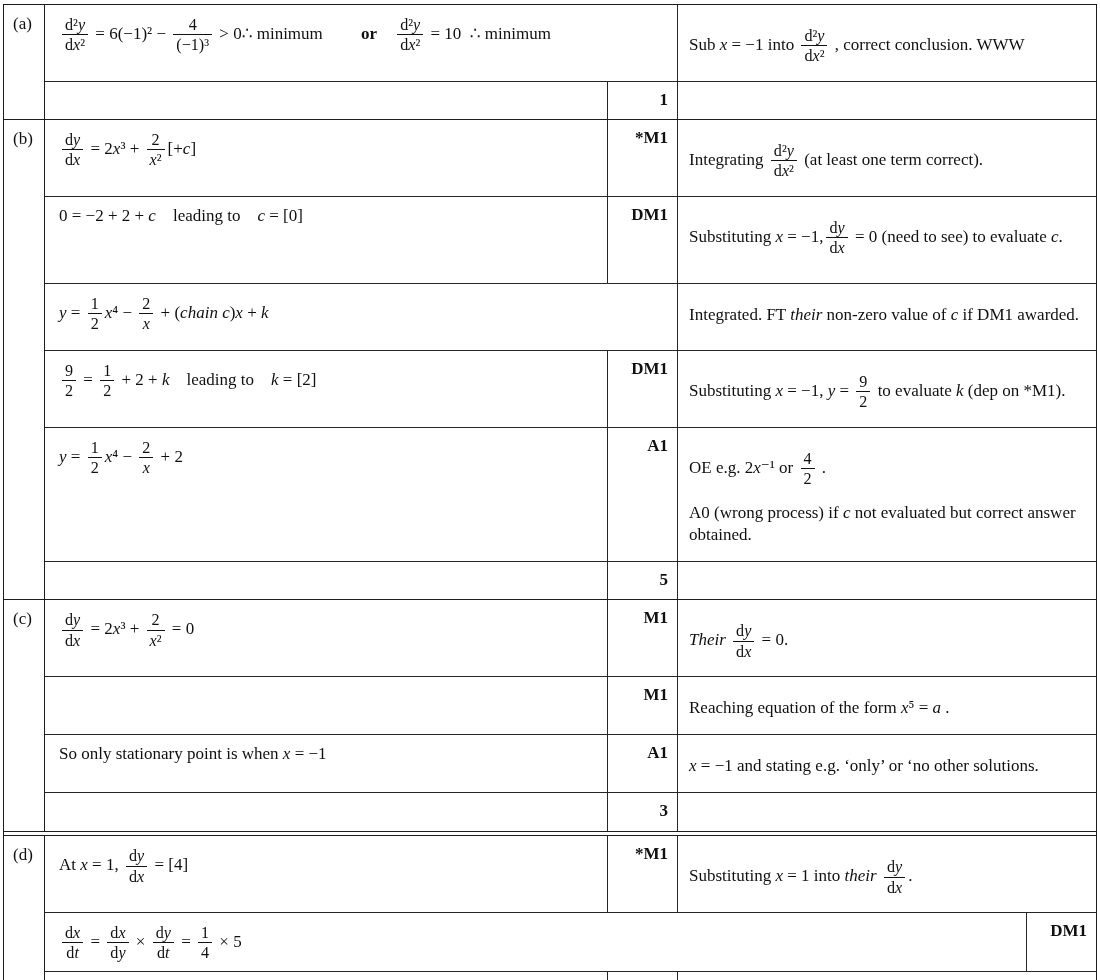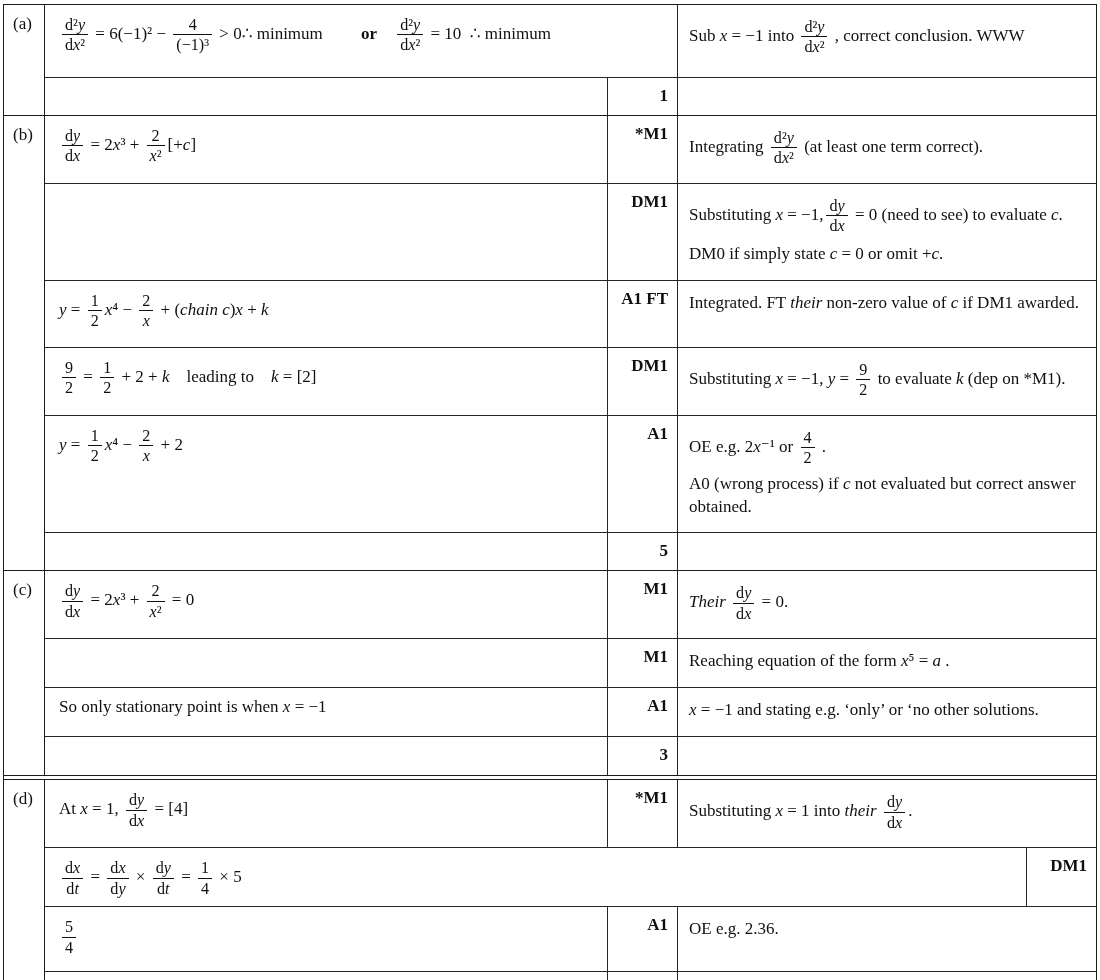--- a/index.html
+++ b/index.html
@@ -9,21 +9,21 @@
   .part.last{border-bottom:none;}
   .plabel{width:41px;flex:0 0 41px;border-right:1.5px solid #1c1c1c;padding:9px 0 0 9px;box-sizing:border-box;}
   .rows{flex:1;display:flex;flex-direction:column;min-width:0;}
   .row{display:flex;border-bottom:1.4px solid #262626;justify-content:flex-end;}
   .row:last-child{border-bottom:none;}
   .cell{box-sizing:border-box;}
   .cell.work{flex:1;padding:9px 10px 4px 14px;min-width:0;}
   .cell.mark{width:70px;flex:0 0 70px;border-left:1.4px solid #262626;text-align:right;
              padding:8px 9px 0 0;font-weight:bold;}
   .cell.comment{width:419px;flex:0 0 419px;border-left:1.4px solid #262626;padding:8px 10px 4px 11px;}
-  .comment p{margin:3px 0 10px 0;line-height:1.35;}
+  .comment p{margin:12px 0 10px 0;line-height:1.35;}
   .dgap{height:3px;border-bottom:1.5px solid #1c1c1c;}
   .frac{display:inline-block;vertical-align:middle;text-align:center;line-height:1.08;
         font-size:0.95em;margin:2px 3px;}
   .frac .num{display:block;border-bottom:1.3px solid #111;padding:0 3px 1px 3px;}
   .frac .den{display:block;padding:1px 3px 0 3px;}
   .it{font-style:italic;}
   .bd{font-weight:bold;margin-left:34px;}
 </style>
 </head>
 <body>
@@ -51,29 +51,28 @@
     <div class="plabel math">(b)</div>
     <div class="rows">
       <div class="row" style="min-height:67px">
         <div class="cell work math"><span class="frac"><span class="num">d<span class="it">y</span></span><span class="den">d<span class="it">x</span></span></span> = 2<span class="it">x</span>³ + <span class="frac"><span class="num">2</span><span class="den"><span class="it">x</span>²</span></span>[+<span class="it">c</span>]</div>
         <div class="cell mark">*M1</div>
         <div class="cell comment">
           <p class="math">Integrating <span class="frac"><span class="num">d²<span class="it">y</span></span><span class="den">d<span class="it">x</span>²</span></span> (at least one term correct).</p>
         </div>
       </div>
       <div class="row" style="min-height:86px">
+        <div class="cell work math">0 = −2 + 2 + <span class="it">c</span> leading to <span class="it">c</span> = [0]</div>
         <div class="cell mark">DM1</div>
         <div class="cell comment">
           <p class="math" style="margin-bottom:6px">Substituting <span class="it">x</span> = −1,<span class="frac"><span class="num">d<span class="it">y</span></span><span class="den">d<span class="it">x</span></span></span> = 0 (need to see) to evaluate <span class="it">c</span>.</p>
-          <p class="math">DM0 if simply state <span class="it">c</span> = 0 or omit +<span class="it">c</span>.</p>
         </div>
       </div>
       <div class="row" style="min-height:66px">
         <div class="cell work math"><span class="it">y</span> = <span class="frac"><span class="num">1</span><span class="den">2</span></span><span class="it">x</span>⁴ − <span class="frac"><span class="num">2</span><span class="den"><span class="it">x</span></span></span> + (<span class="it">chain c</span>)<span class="it">x</span> + <span class="it">k</span></div>
-        <div class="cell mark">A1 FT</div>
         <div class="cell comment">
           <p class="math">Integrated. FT <span class="it">their</span> non-zero value of <span class="it">c</span> if DM1 awarded.</p>
         </div>
       </div>
       <div class="row" style="min-height:64px">
         <div class="cell work math"><span class="frac"><span class="num">9</span><span class="den">2</span></span> = <span class="frac"><span class="num">1</span><span class="den">2</span></span> + 2 + <span class="it">k</span> leading to <span class="it">k</span> = [2]</div>
         <div class="cell mark">DM1</div>
         <div class="cell comment">
           <p class="math">Substituting <span class="it">x</span> = −1, <span class="it">y</span> = <span class="frac"><span class="num">9</span><span class="den">2</span></span> to evaluate <span class="it">k</span> (dep on *M1).</p>
         </div>

